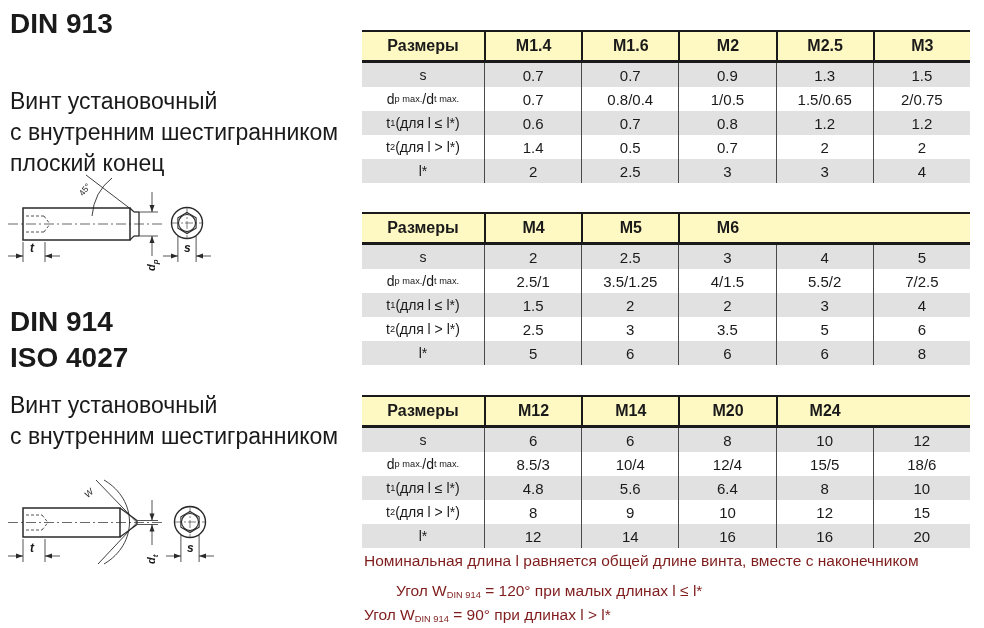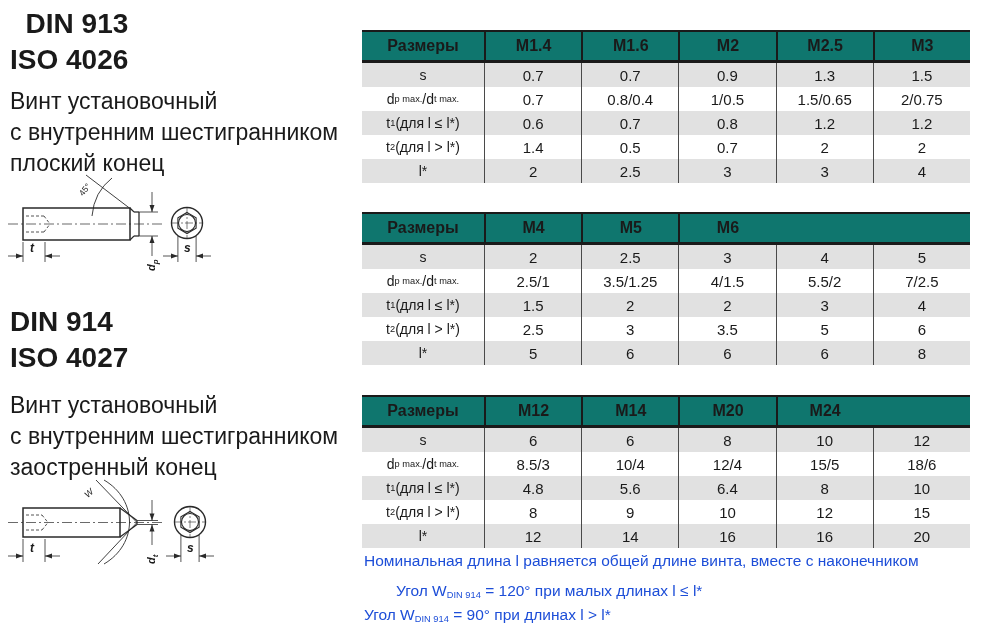--- a/index.html
+++ b/index.html
@@ -3,41 +3,40 @@
 <meta charset="utf-8">
 <style>
   html,body{margin:0;padding:0;background:#fff;}
   .page{position:relative;width:984px;height:628px;background:#ffffff;
         font-family:"Liberation Sans",sans-serif;color:#1a1a1a;overflow:hidden;}
   .std-block{position:absolute;left:10px;font-weight:bold;font-size:28px;line-height:36px;}
   .desc-block{position:absolute;left:10px;font-size:23px;line-height:31px;}
   .svg-drawing{position:absolute;}
   svg text{font-family:"Liberation Sans",sans-serif;fill:#1a1a1a;}
   .dim-table{position:absolute;left:362px;width:608px;}
-  .t-header{display:grid;grid-template-columns:122px repeat(5,97.2px);background:#0f766e;
+  .t-header{display:grid;grid-template-columns:122px repeat(5,97.2px);background:#fef9c3;
             border-top:2px solid #1a1a1a;border-bottom:3px solid #1a1a1a;
             font-weight:bold;font-size:16px;height:28px;}
   .t-row{display:grid;grid-template-columns:122px repeat(5,97.2px);height:24px;font-size:15px;background:#fff;}
   .t-row.alt{background:#e1e1e1;}
   .cell{display:flex;align-items:center;justify-content:center;border-left:1.5px solid #4a4a4a;overflow:hidden;}
   .t-header .cell{border-left:2px solid #1a1a1a;}
   .t-header .cell:first-child,.t-row .cell:first-child{border-left:none;}
   .label-cell{font-size:14px;}
   sub{font-size:.66em;vertical-align:-0.22em;line-height:0;}
-  .note{position:absolute;left:364px;font-size:15.5px;color:#1d4ed8;}
+  .note{position:absolute;left:364px;font-size:15.5px;color:#7f1d1d;}
   .note sub{font-size:.6em;}
 </style>
 </head>
 <body>
 
 <div class="page">
 
   <div class="std-block" style="top:6px;text-align:right;">
     <div>DIN 913</div>
-    <div>ISO 4026</div>
   </div>
   <div class="desc-block" style="top:86px;">
     <div>Винт установочный</div>
     <div>с внутренним шестигранником</div>
     <div>плоский конец</div>
   </div>
 
   <svg class="svg-drawing" style="left:0;top:170px;" width="240" height="112" viewBox="0 0 240 112">
 
     <line x1="132" y1="40" x2="86" y2="5" stroke="#2a2a2a" stroke-width="0.9"></line>
@@ -89,21 +88,20 @@
     <text x="184" y="82" font-size="12" font-style="italic" font-weight="bold">s</text>
   </svg>
 
   <div class="std-block" style="top:304px;">
     <div>DIN 914</div>
     <div>ISO 4027</div>
   </div>
   <div class="desc-block" style="top:390px;">
     <div>Винт установочный</div>
     <div>с внутренним шестигранником</div>
-    <div>заостренный конец</div>
   </div>
 
   <svg class="svg-drawing" style="left:0;top:460px;" width="240" height="118" viewBox="0 0 240 118">
 
     <line x1="137" y1="62.5" x2="96" y2="20" stroke="#2a2a2a" stroke-width="0.9"></line>
     <line x1="137" y1="62.5" x2="98" y2="104" stroke="#2a2a2a" stroke-width="0.9"></line>
     <path d="M 104,20 C 138,40 138,84 104,104" fill="none" stroke="#2a2a2a" stroke-width="0.9"></path>
     <text font-size="9" font-style="italic" transform="rotate(-42 88 34)" x="85" y="37">W</text>
 
     <rect x="23" y="48" width="97" height="29" fill="none" stroke="#2a2a2a" stroke-width="1.5"></rect>

